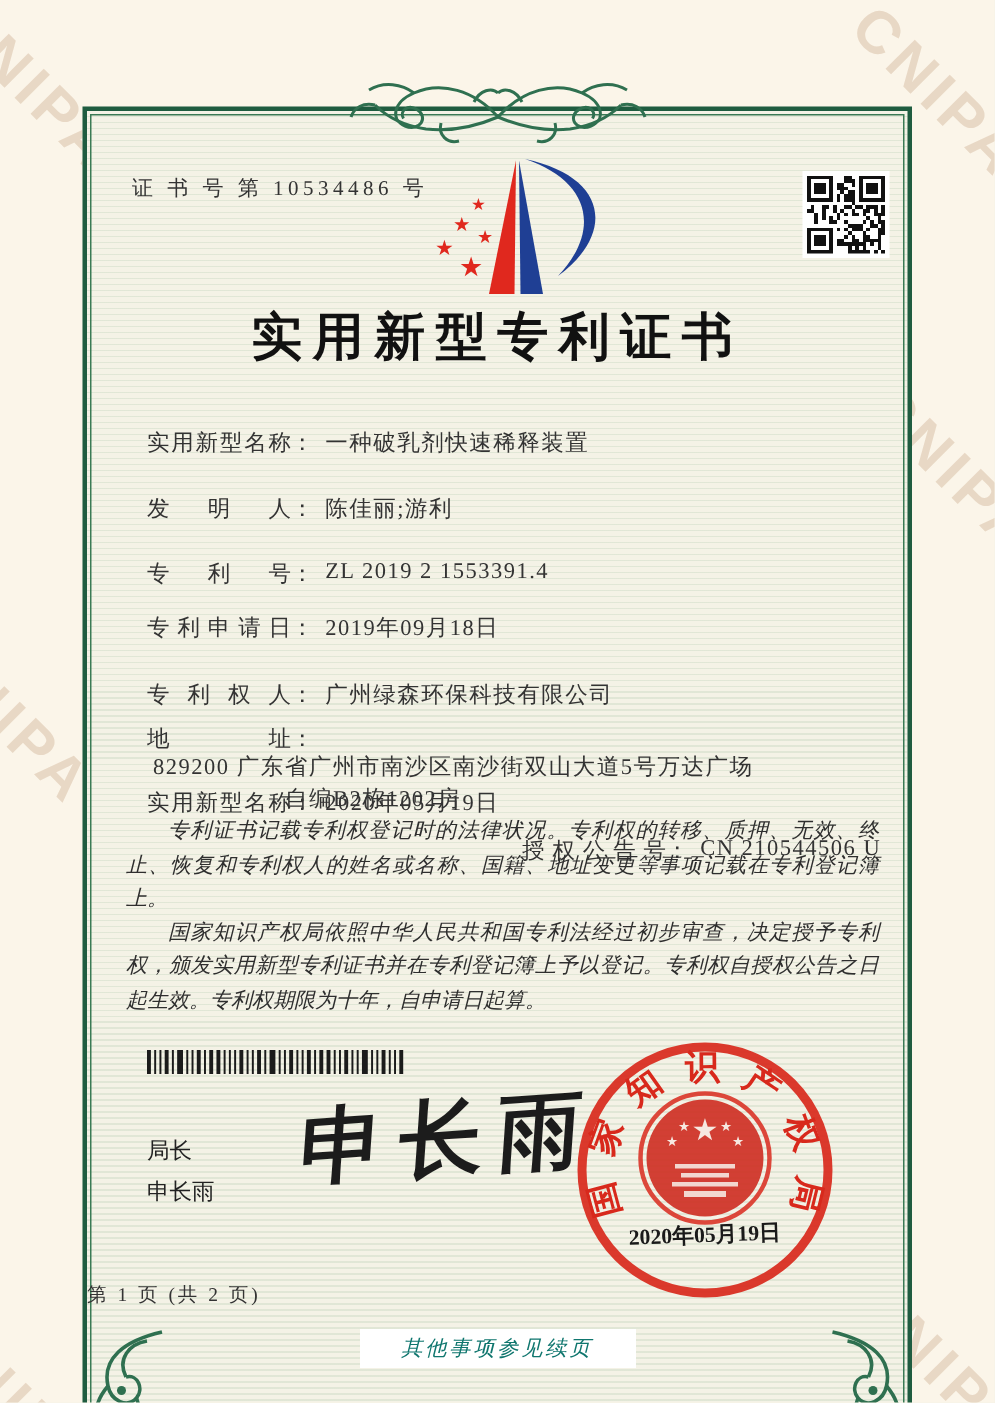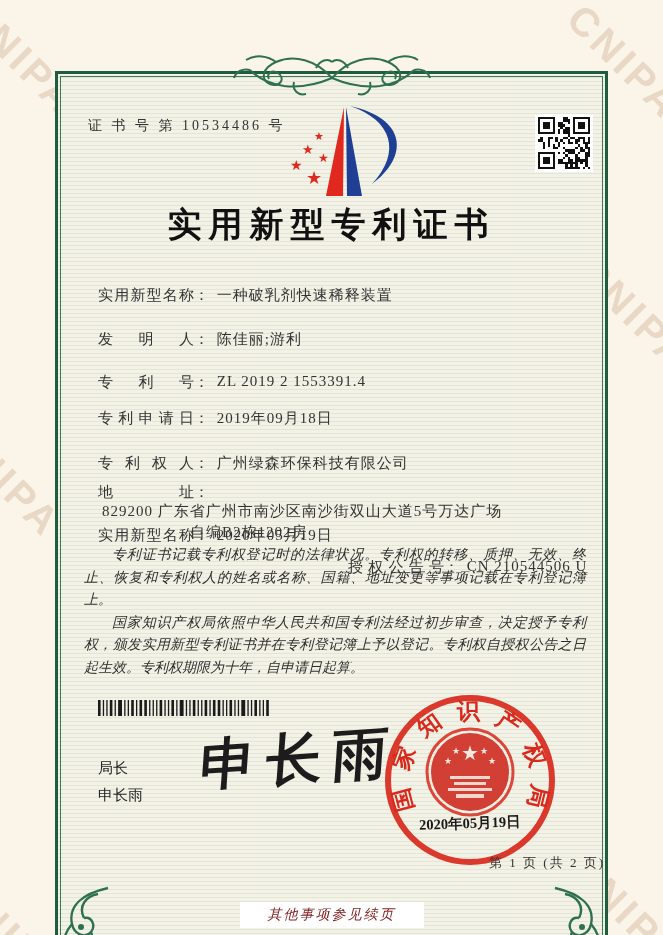--- a/index.html
+++ b/index.html
@@ -54,25 +54,25 @@
   }
   .notice p{margin:0;text-indent:2em;}
   .barcode{position:absolute;left:40px;top:626px;}
   .director{position:absolute;left:40px;top:680px;font-size:15px;line-height:27px;color:#222;
     font-family:"Liberation Sans","DejaVu Sans",sans-serif;}
   .signature{
     position:absolute;left:142px;top:648px;font-size:56px;font-weight:bold;color:#1c1c1c;
     letter-spacing:10px;transform:rotate(-4deg) skewX(-8deg);white-space:nowrap;
   }
   .seal{position:absolute;left:324px;top:618px;width:176px;height:176px;}
-  .pageinfo{position:absolute;left:0;top:780px;width:100%;text-align:right;font-size:13px;letter-spacing:2px;color:#333;}
+  .pageinfo{position:absolute;left:0;top:780px;width:100%;text-align:left;font-size:13px;letter-spacing:2px;color:#333;}
   .footnote{
     position:absolute;left:50%;top:886px;transform:translateX(-50%);
-    background:#ffffff;padding:4px 28px;font-size:14px;letter-spacing:2px;color:#7f1d1d;
-    font-style:italic;white-space:nowrap;margin-top:16px;
+    background:#ffffff;padding:4px 28px;font-size:14px;letter-spacing:2px;color:#0f766e;
+    font-style:italic;white-space:nowrap;
   }
 </style>
 </head>
 <body>
 
 <span class="wm" style="left:-14px;top:-8px">CNIPA</span>
 <span class="wm" style="left:590px;top:-4px">CNIPA</span>
 <span class="wm" style="left:600px;top:248px">CNIPA</span>
 <span class="wm" style="left:-30px;top:414px">CNIPA</span>
 <span class="wm" style="left:592px;top:846px">CNIPA</span>

